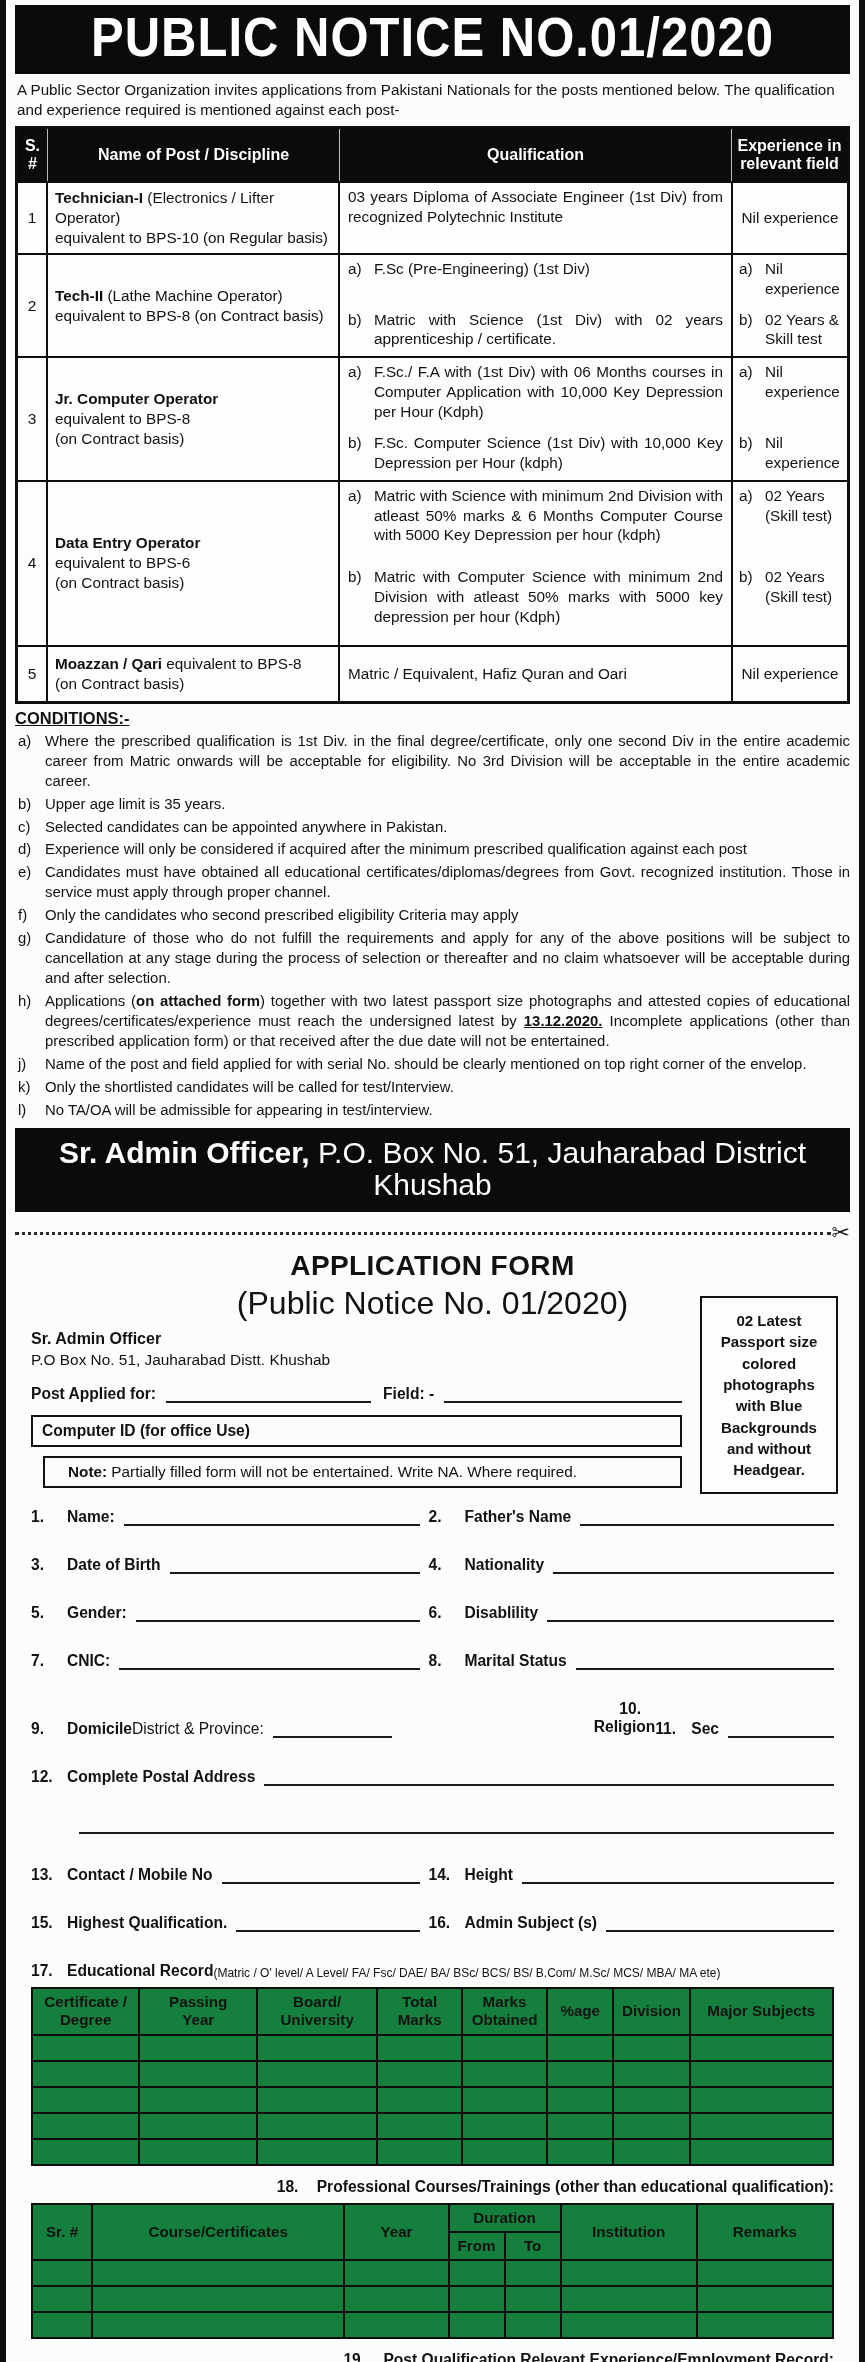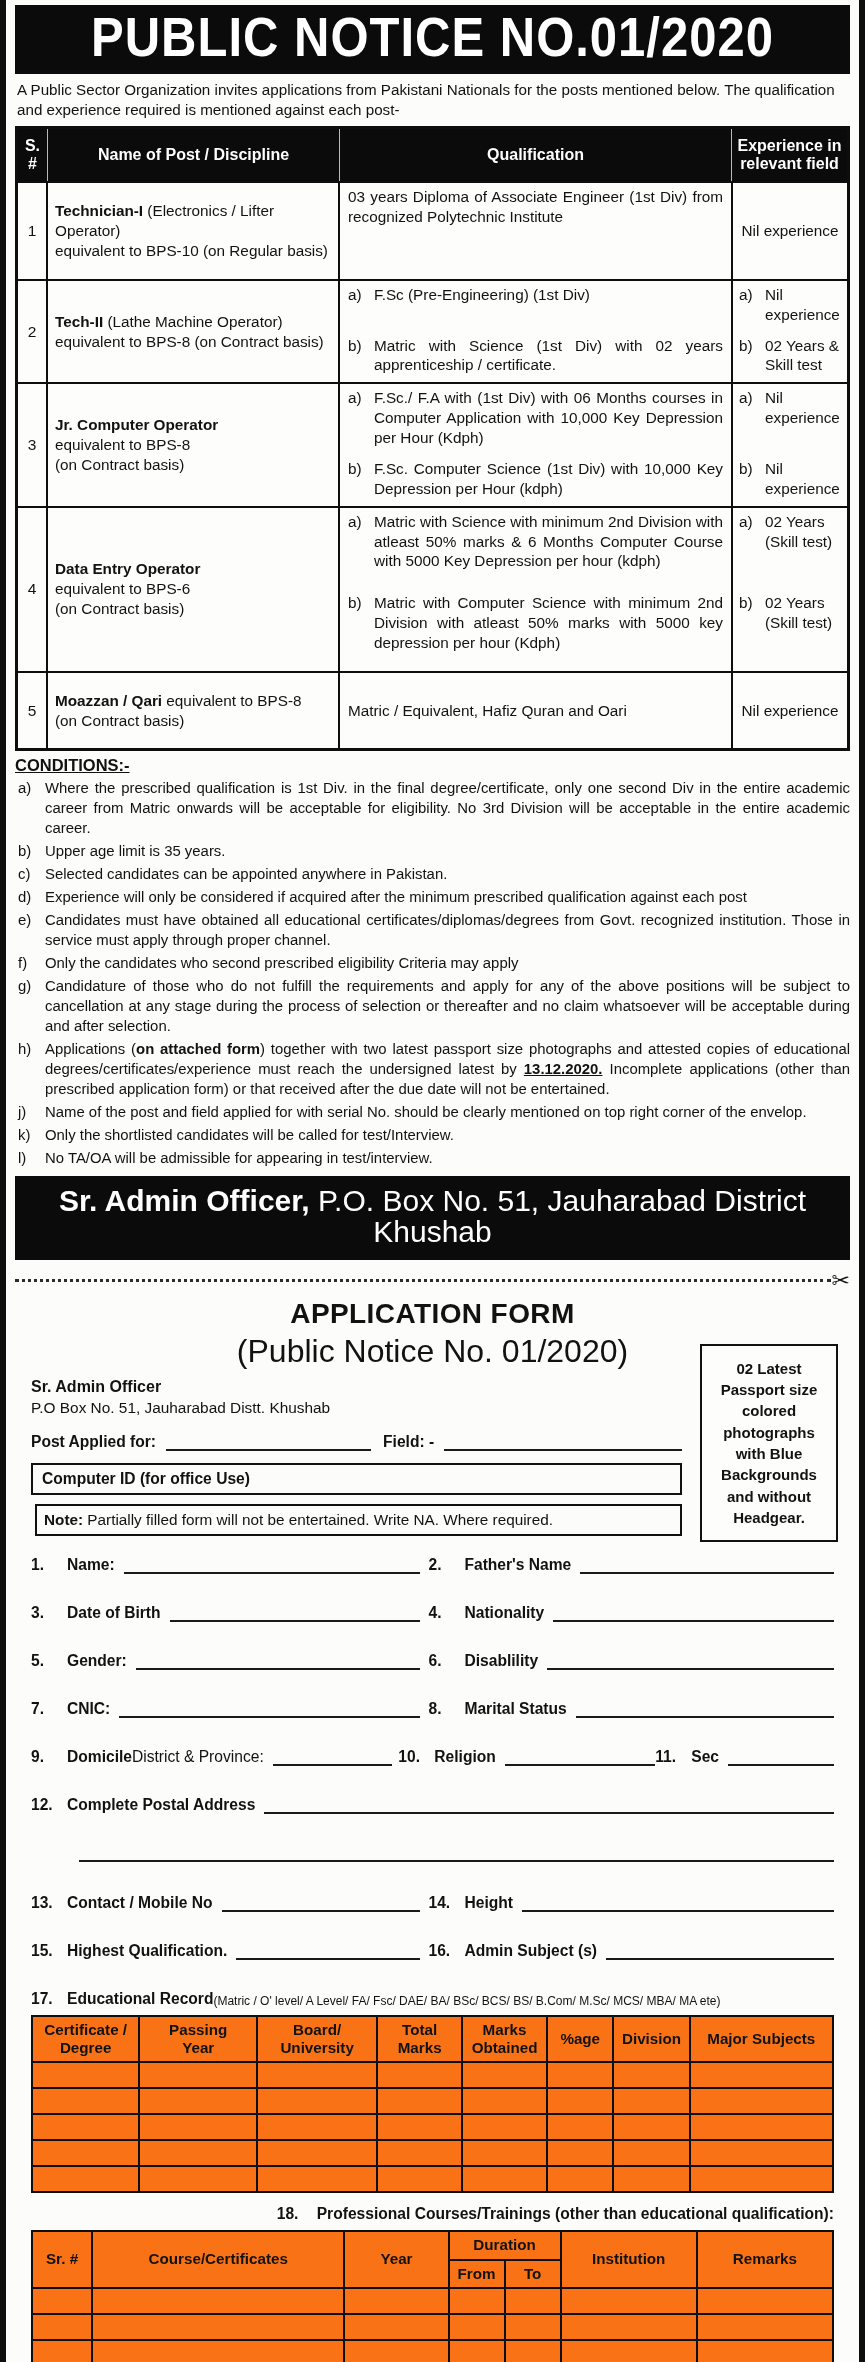--- a/index.html
+++ b/index.html
@@ -11,21 +11,21 @@
   
   .title-bar { background:#0b0b0b; color:#fff; text-align:center; padding:8px 0 12px; }
   .title-bar .t { font-size:49px; font-weight:800; letter-spacing:1px; line-height:1; display:inline-block; transform:scaleY(1.12); }
   .intro { font-size:15.2px; line-height:1.32; margin:6px 2px 6px; }
 
   
   .ptable { border:3px solid #0e0e0e; margin:2px 0 5px; background:#fdfdfc; }
   .trow { display:flex; border-top:2px solid #0e0e0e; }
   .trow.first { border-top:none; }
   .sn   { width:30px; flex:none; border-right:2px solid #0e0e0e; display:flex; align-items:center; justify-content:center; font-size:15.5px; }
-  .name { width:292px; flex:none; border-right:2px solid #0e0e0e; padding:18px 7px; display:flex; align-items:center; font-size:15.3px; line-height:1.3; }
+  .name { width:292px; flex:none; border-right:2px solid #0e0e0e; padding:5px 7px; display:flex; align-items:center; font-size:15.3px; line-height:1.3; }
   .tbody { flex:1; display:flex; flex-direction:column; }
   .pair { flex:1; display:flex; }
   .qcell { flex:1; padding:4px 8px; font-size:15.3px; line-height:1.3; }
   .ecell { width:116px; flex:none; border-left:2px solid #0e0e0e; padding:4px 6px; font-size:15.3px; line-height:1.3; }
   .ecell.cen { display:flex; align-items:center; justify-content:center; text-align:center; }
   .qcell.vc { display:flex; align-items:center; }
   .thead { background:#0b0b0b; color:#fff; font-weight:800; min-height:52px; }
   .thead .sn, .thead .name { border-right:1.5px solid #b9b9b9; }
   .thead .ecell { border-left:1.5px solid #b9b9b9; }
   .thead .c { display:flex; align-items:center; justify-content:center; text-align:center; font-size:16px; line-height:1.15; padding:3px; }
@@ -59,38 +59,38 @@
   .form-sub { text-align:center; font-size:32px; margin:3px 0 8px; }
   .photo-box { position:absolute; top:52px; right:12px; width:138px; border:2px solid #111; padding:12px 6px; text-align:center; font-weight:800; font-size:15px; line-height:1.42; background:#fdfdfc; }
   .ob-name { font-weight:800; font-size:16px; }
   .ob-addr { margin-top:3px; font-size:15.4px; }
   .pa-row { display:flex; align-items:flex-end; margin:16px 152px 12px 0; font-size:15.6px;justify-content:flex-end; }
   .blab { font-weight:800; white-space:nowrap; }
   .bl { border-bottom:2px solid #1a1a1a; height:14px; }
   .pa-bl1 { width:205px; margin:0 12px 0 10px; }
   .pa-bl2 { flex:1; margin-left:10px; }
   .cid-box { border:2px solid #111; margin:8px 152px 9px 0; padding:5px 9px; font-weight:800; font-size:15.6px; }
-  .note-box { border:2px solid #111; margin:0 152px 20px 4px; padding:5px 7px; font-size:15.3px; }
+  .note-box { border:2px solid #111; margin:0 152px 20px 12px; padding:5px 23px; font-size:15.3px; }
   .note-b { font-weight:800; }
 
   .frow { display:flex; align-items:flex-end; margin-bottom:30px; font-size:15.6px; }
   .f { display:flex; align-items:flex-end; }
   .fnum { font-weight:800; width:36px; flex:none; }
   .flab { font-weight:800; white-space:nowrap; }
   .freg { font-weight:normal; white-space:nowrap; }
   .fbl { flex:1; border-bottom:2px solid #1a1a1a; height:13px; margin-left:9px; }
   .half { width:48.5%; } .resthalf { flex:1; margin-left:8px; }
-  .w45 { width:45%; } .w32 { width:32%; margin-left:6px; } .wrest { flex:1; margin-left:0; }
+  .w45 { width:45%; } .w32 { width:32%; margin-left:6px;flex-direction:column; } .wrest { flex:1; margin-left:0; }
   .frow12 { margin-bottom:0; }
   .addr2 { height:0; border-bottom:2px solid #1a1a1a; margin:46px 0 32px 48px; }
 
   .f17 { display:flex; align-items:flex-end; font-size:15.6px; margin-bottom:7px; }
   .f17 .freg { font-size:12px; white-space:normal; }
 
-  table { width:100%; border-collapse:collapse; background:#f97316; }
+  table { width:100%; border-collapse:collapse; background:#15803d; }
   th, td { border:2px solid #0e0e0e; }
   th { font-size:15.2px; font-weight:800; padding:4px 2px; line-height:1.2; text-align:center; }
   td.empty { height:26px; }
   .sec-h { display:flex; font-size:15.6px; font-weight:800; margin:12px 0 7px;justify-content:flex-end; }
   .sec-h .fnum { width:40px; }
 </style>
 </head>
 <body>
 
 <div class="page">

